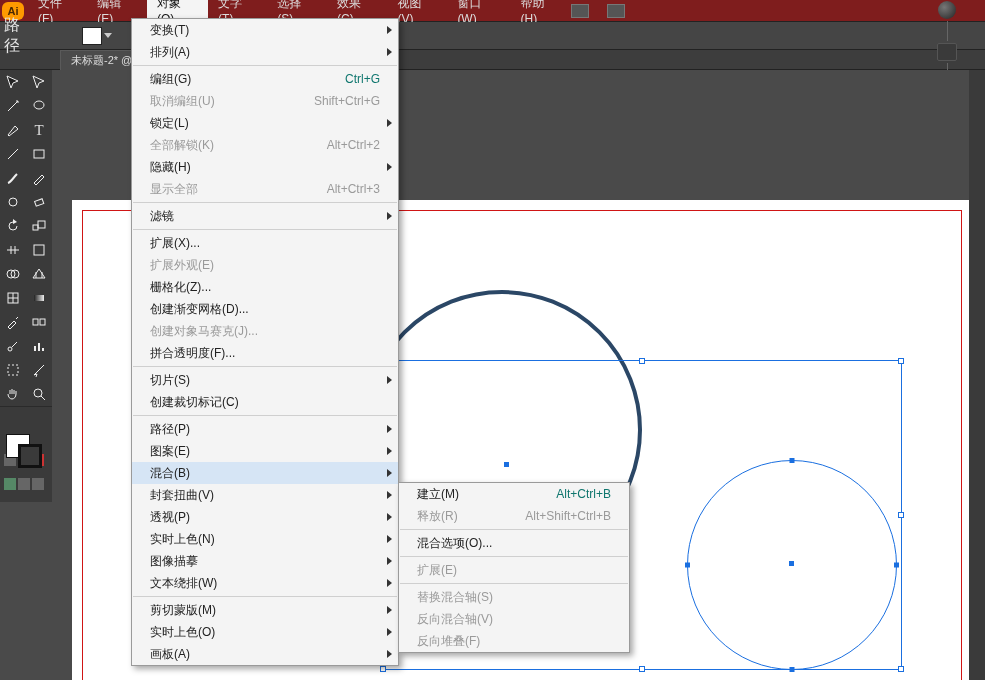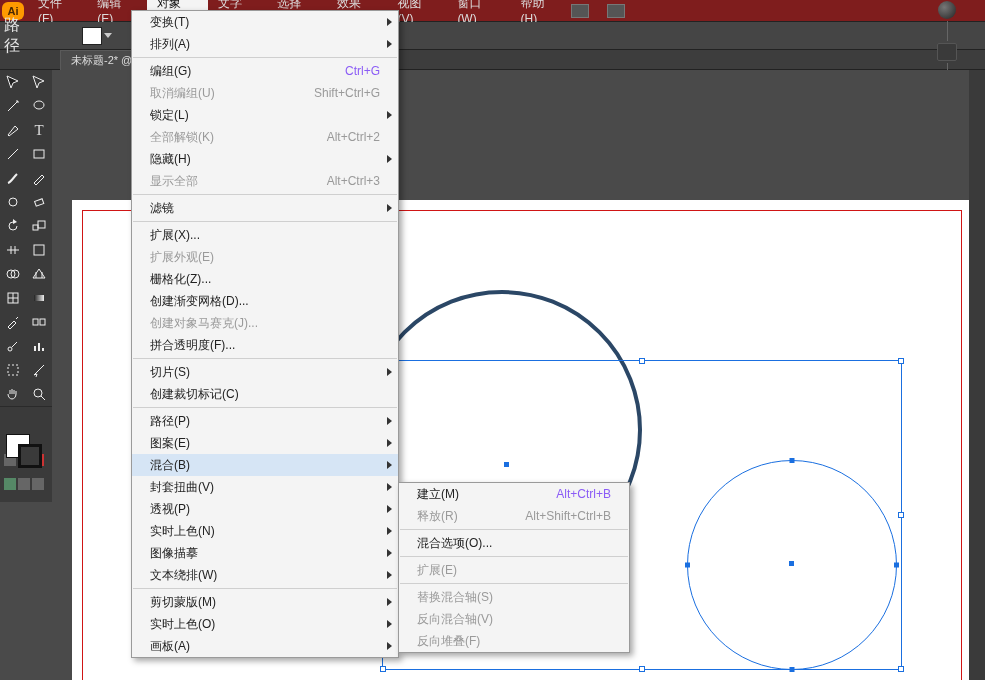--- a/index.html
+++ b/index.html
@@ -69,26 +69,26 @@
 .bbox .h{position:absolute;width:6px;height:6px;background:#fff;border:1px solid #1a6fe0;}
 .bbox .h.tl{left:-3px;top:-3px}.bbox .h.tr{right:-3px;top:-3px}.bbox .h.bl{left:-3px;bottom:-3px}.bbox .h.br{right:-3px;bottom:-3px}
 .bbox .h.tm{left:50%;top:-3px;transform:translateX(-50%)}.bbox .h.bm{left:50%;bottom:-3px;transform:translateX(-50%)}
 .bbox .h.ml{left:-3px;top:50%;transform:translateY(-50%)}.bbox .h.mr{right:-3px;top:50%;transform:translateY(-50%)}
 
 
 .menu { position:absolute; background:#f4f4f4; border:1px solid #9a9a9a; box-shadow:3px 3px 6px rgba(0,0,0,.35); font-size:12px; color:#222; }
 .menu .mi { display:flex; align-items:center; padding:3px 18px 3px 18px; height:22px; cursor:default; position:relative;}
 .menu .mi.disabled { color:#9a9a9a; }
 .menu .mi.hover { background:#d6e5f5; }
-.menu .mi .sc { margin-left:auto; color:#8b5cf6; }
+.menu .mi .sc { margin-left:auto; color:#0f766e; }
 .menu .mi.disabled .sc{color:#9a9a9a;}
 .menu .mi.sub::after{content:"";position:absolute;right:6px;top:50%;transform:translateY(-50%);border-top:4px solid transparent;border-bottom:4px solid transparent;border-left:5px solid #333;}
 .menu hr { border:none; border-top:1px solid #cfcfcf; margin:2px 1px; }
 
-.menu1 { left:131px; top:10px; width:268px; }
+.menu1 { left:131px; top:18px; width:268px; }
 .menu2 { left:398px; top:482px; width:232px; }
 
 
 .sb-right{position:absolute;right:0;top:70px;width:16px;bottom:0;background:#3a3a3a;}
 </style>
 </head>
 <body>
 
 <div class="app-icon">Ai</div>
 

